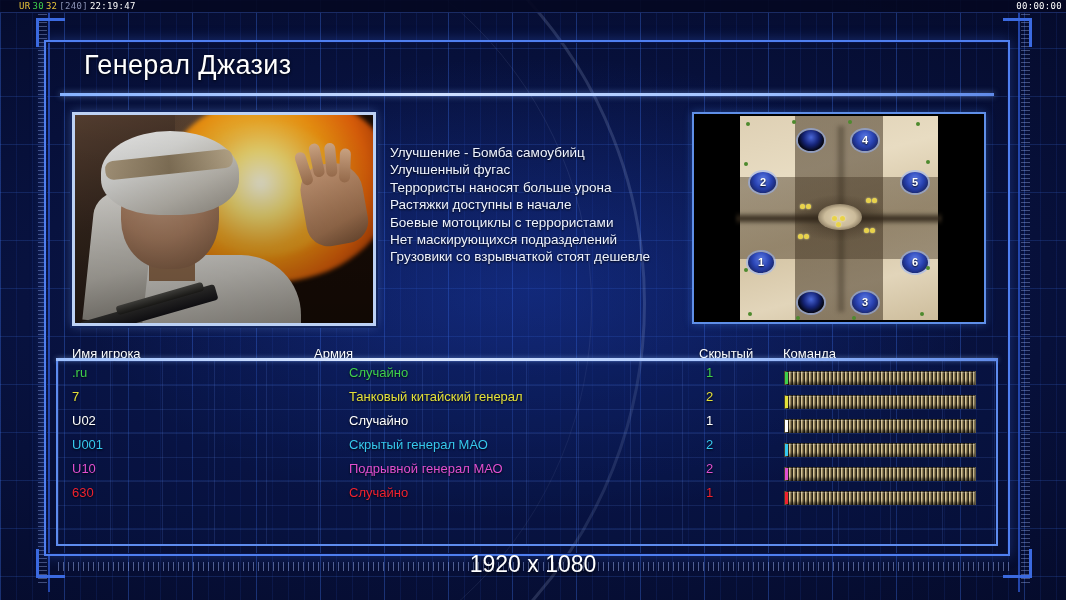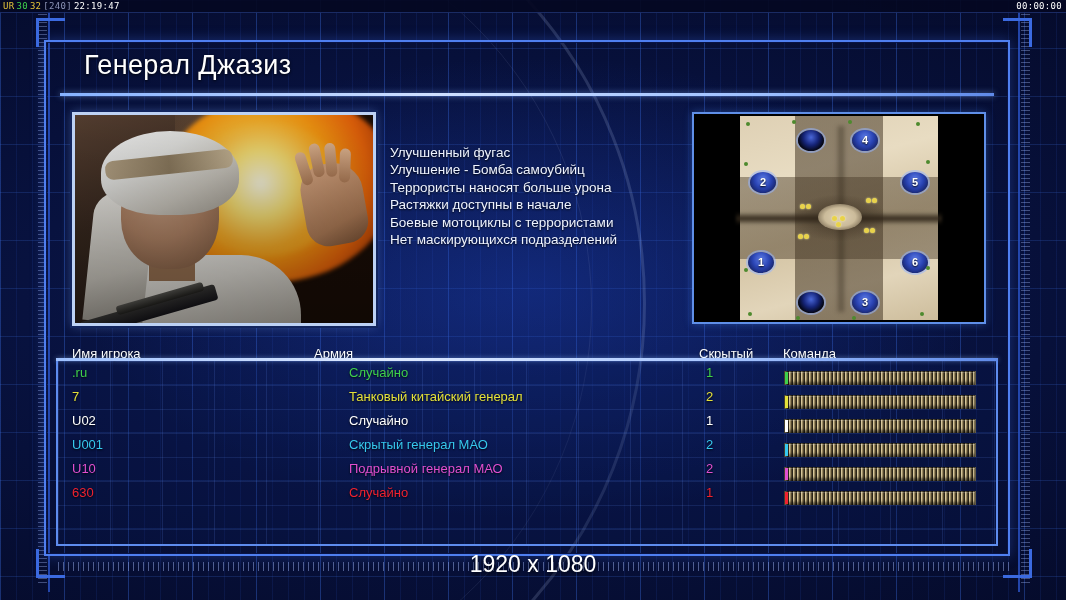--- a/index.html
+++ b/index.html
@@ -19,21 +19,21 @@
   }
   #bg-grid::after{content:"";position:absolute;inset:0;
     background:radial-gradient(60% 55% at 50% 48%, rgba(30,70,200,.35), rgba(0,0,0,0) 70%);}
 
   
   #topbar{position:absolute;left:0;top:0;width:1066px;height:12px;
           background:rgba(4,8,34,.92);border-bottom:1px solid rgba(70,110,220,.35);
           z-index:30;}
   #topbar .txt{position:absolute;top:0;line-height:12px;font-size:9px;
           font-family:"DejaVu Sans Mono",monospace;letter-spacing:.3px;white-space:nowrap;}
-  #fps-left{left:2px;}
+  #fps-left{left:18px;}
   #fps-left span{padding:0 1px;}
   .c-ur{color:#e3c23a;} .c-30{color:#3fd04c;} .c-32{color:#e3c23a;}
   .c-br{color:#8b93b6;} .c-time{color:#ffffff;}
   #timer{right:4px;color:#ffffff;}
 
   
   .ruler-v{position:absolute;top:14px;height:572px;width:9px;z-index:5;
     background:repeating-linear-gradient(to bottom,
       rgba(150,170,230,.55) 0 1px, transparent 1px 4px);
     opacity:.75;}
@@ -231,26 +231,27 @@
           <div id="head"></div>
           <div id="turban"></div>
           <div id="turban-band"></div>
           <div id="gun"></div>
           <div id="gun2"></div>
           <div id="portrait-shade"></div>
         </div>
       </div>
 
       <div id="desc">
+        <div class="line">Улучшение - Бомба самоубийц</div>
         <div class="line">Улучшенный фугас</div>
-        <div class="line">Улучшение - Бомба самоубийц</div>
         <div class="line">Террористы наносят больше урона</div>
         <div class="line">Растяжки доступны в начале</div>
         <div class="line">Боевые мотоциклы с террористами</div>
         <div class="line">Нет маскирующихся подразделений</div>
+        <div class="line">Грузовики со взрывчаткой стоят дешевле</div>
       </div>
 
       <div id="minimap-frame">
         <div id="minimap">
           <div id="mm-vert"></div>
           <div id="mm-river"></div>
           <div id="mm-eye"></div>
           <div id="mm-markers">
               <div class="mm-start" style="left: 8px; top: 136px;">1</div>
               <div class="mm-start" style="left: 10px; top: 56px;">2</div>

